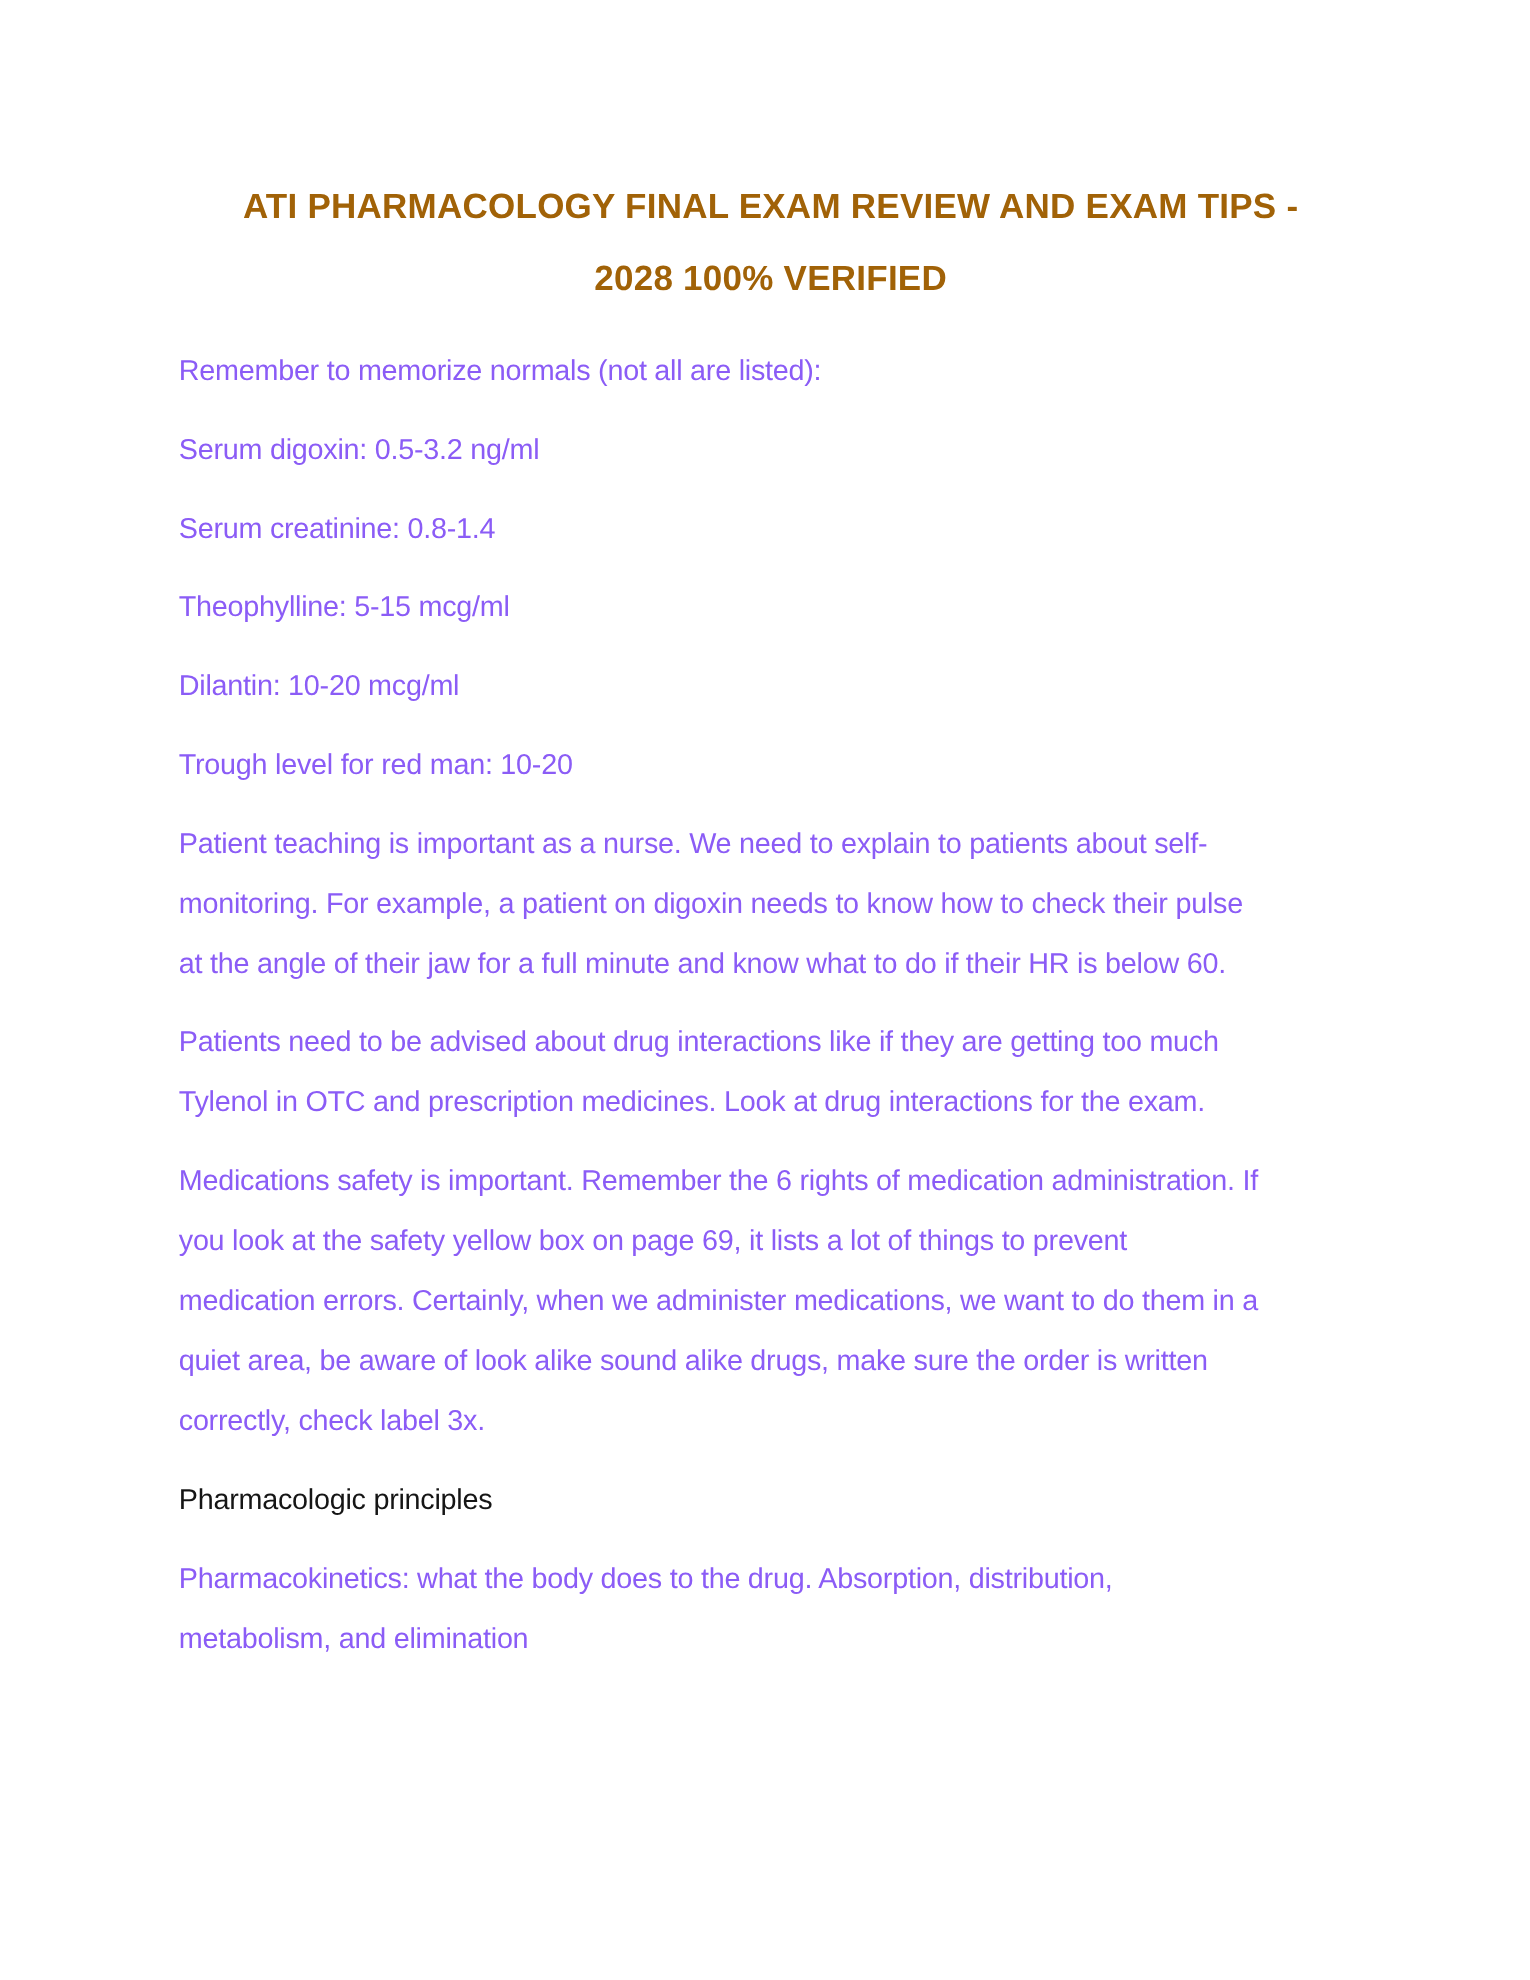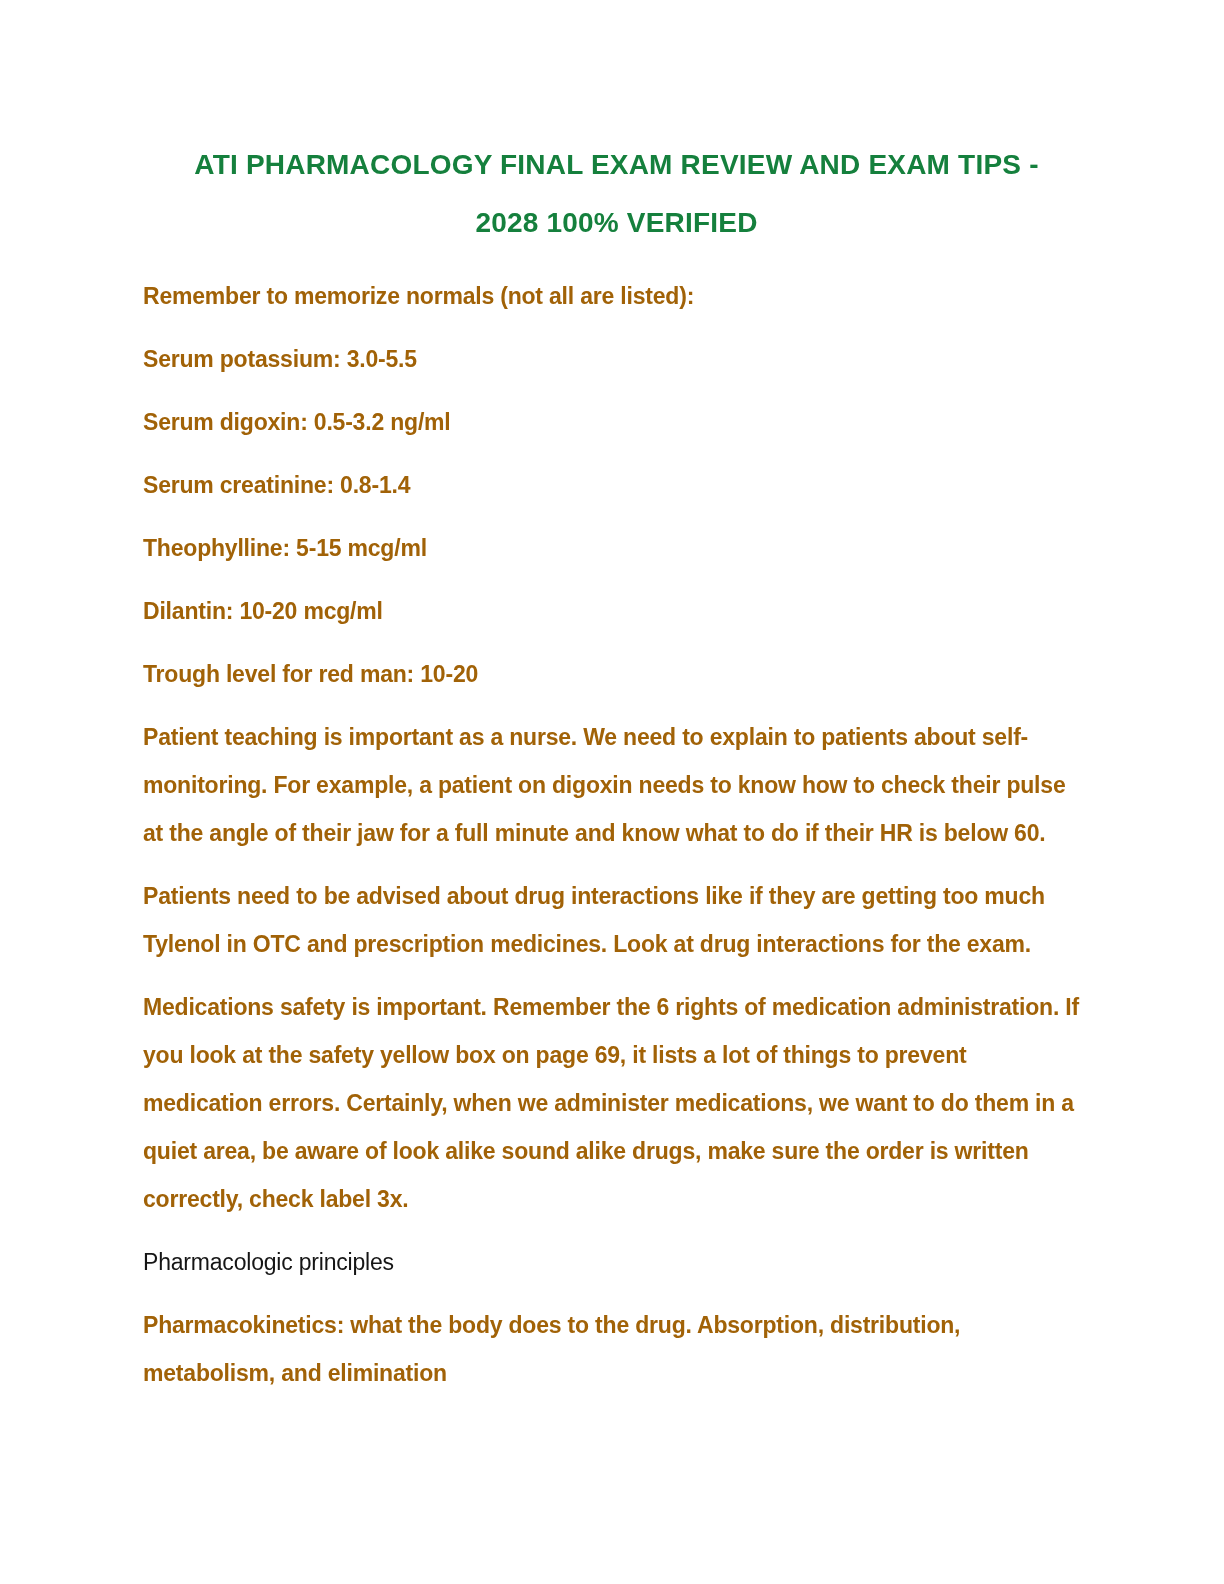--- a/index.html
+++ b/index.html
@@ -21,34 +21,33 @@
     top: 136px;
     left: 143px;
     width: 947px;
   }
   .doc-title {
     font-size: 28px;
     font-weight: bold;
     line-height: 58px;
     text-align: center;
     letter-spacing: 0.2px;
-    color: #15803d;
+    color: #a16207;
     margin: 0 0 20px 0;
   }
   .doc-title .line {
     display: block;
     white-space: nowrap;
   }
   p.block {
     font-size: 23px;
     letter-spacing: -0.2px;
     line-height: 48px;
     margin: 0 0 15px 0;
-    color: #a16207;
-    font-weight: bold;
+    color: #8b5cf6;
   }
   p.block .line {
     display: block;
     white-space: nowrap;
   }
   p.block.bold {
     font-weight: normal;
     color: #151515;
   }
 </style>
@@ -58,23 +57,20 @@
 <div class="page">
   <div class="content">
 
     <h1 class="doc-title">
       <span class="line">ATI PHARMACOLOGY FINAL EXAM REVIEW AND EXAM TIPS -</span>
       <span class="line">2028 100% VERIFIED</span>
     </h1>
 
     <p class="block">
         <span class="line">Remember to memorize normals (not all are listed):</span>
-      </p>
-    <p class="block">
-        <span class="line">Serum potassium: 3.0-5.5</span>
       </p>
     <p class="block">
         <span class="line">Serum digoxin: 0.5-3.2 ng/ml</span>
       </p>
     <p class="block">
         <span class="line">Serum creatinine: 0.8-1.4</span>
       </p>
     <p class="block">
         <span class="line">Theophylline: 5-15 mcg/ml</span>
       </p>

